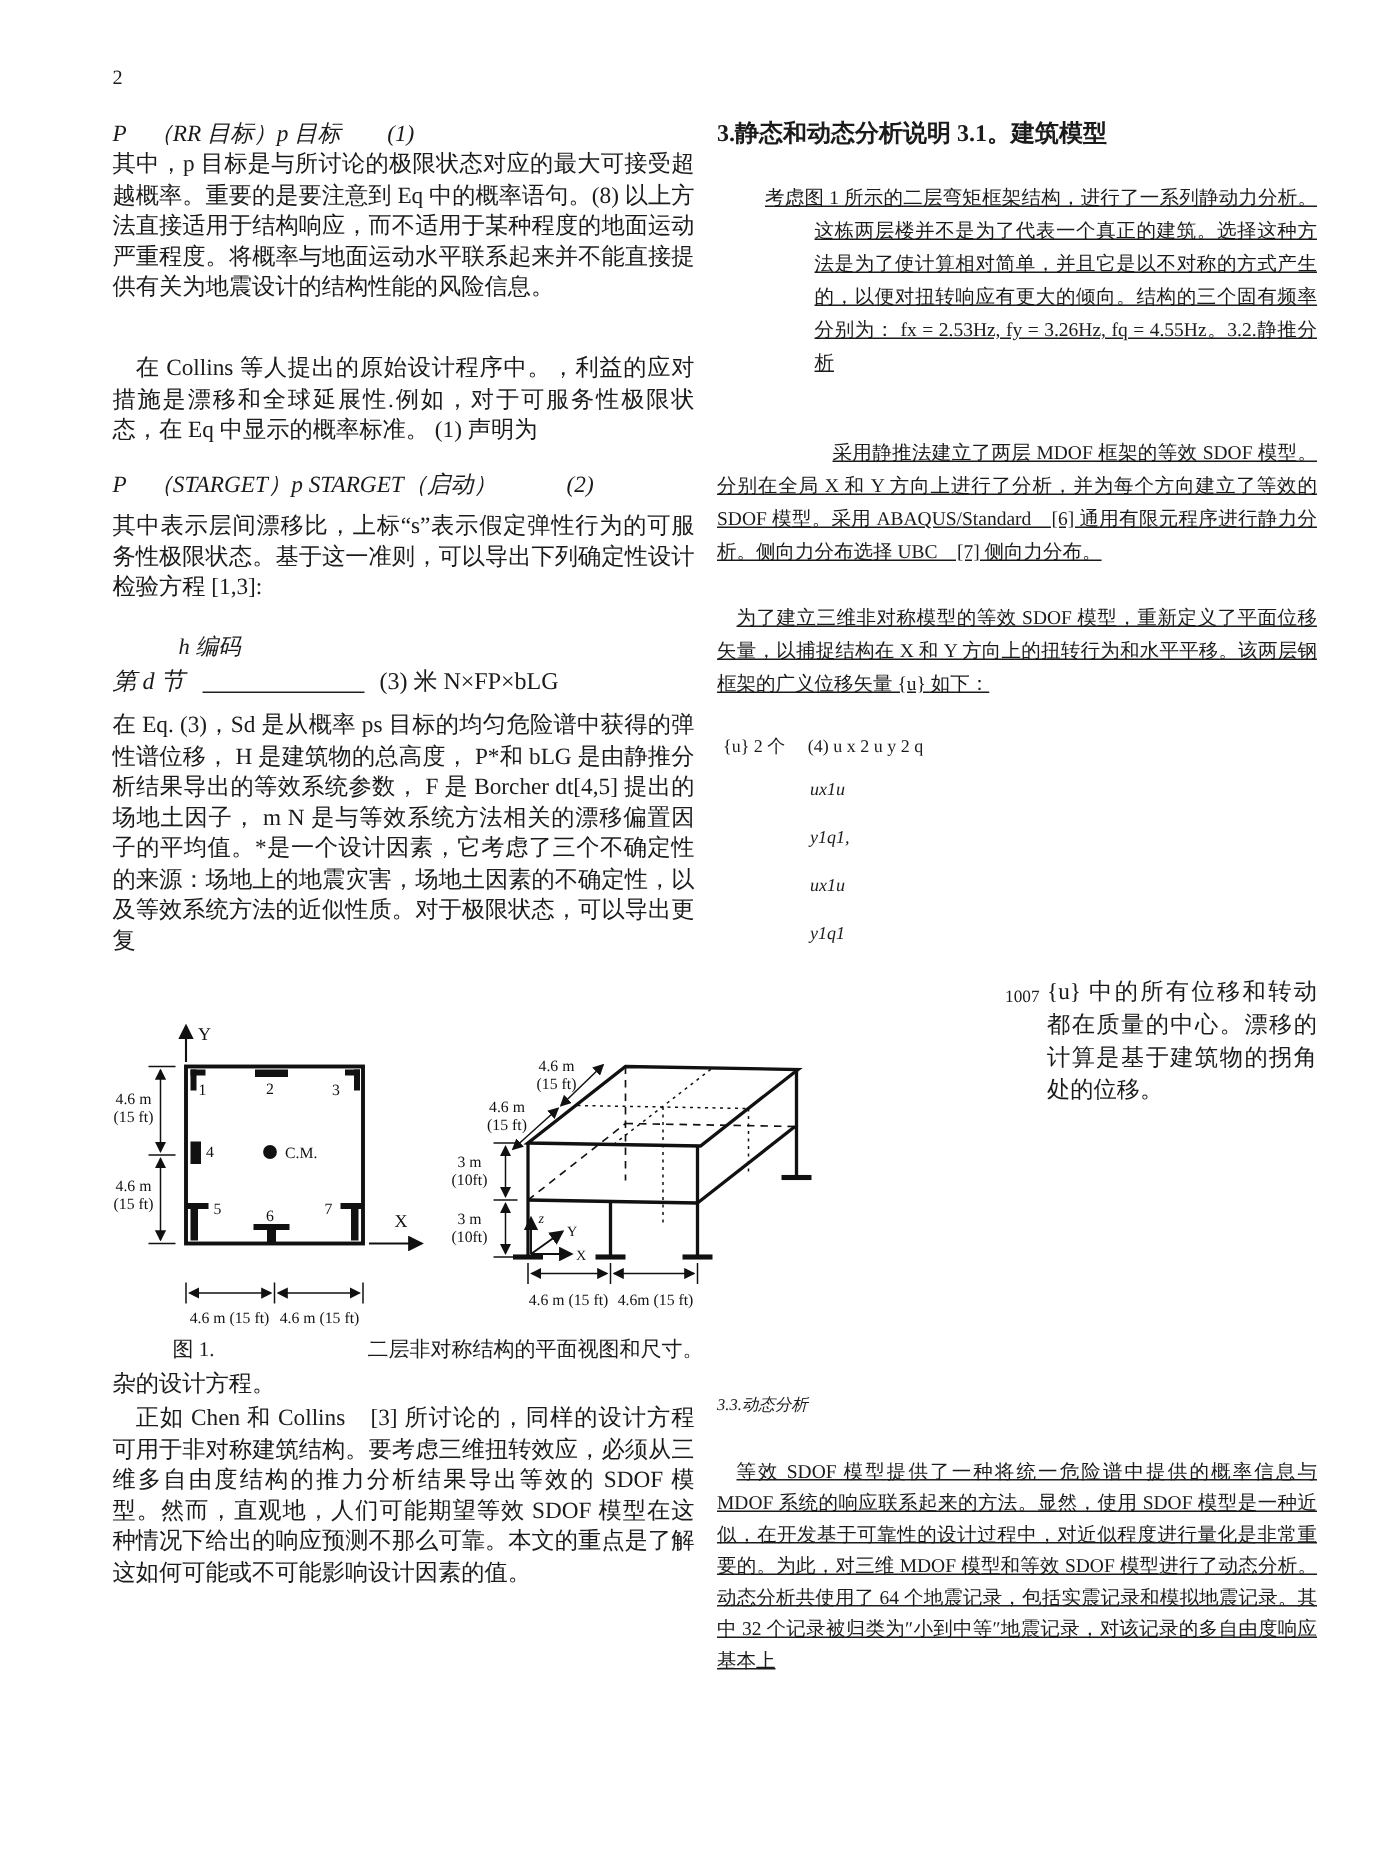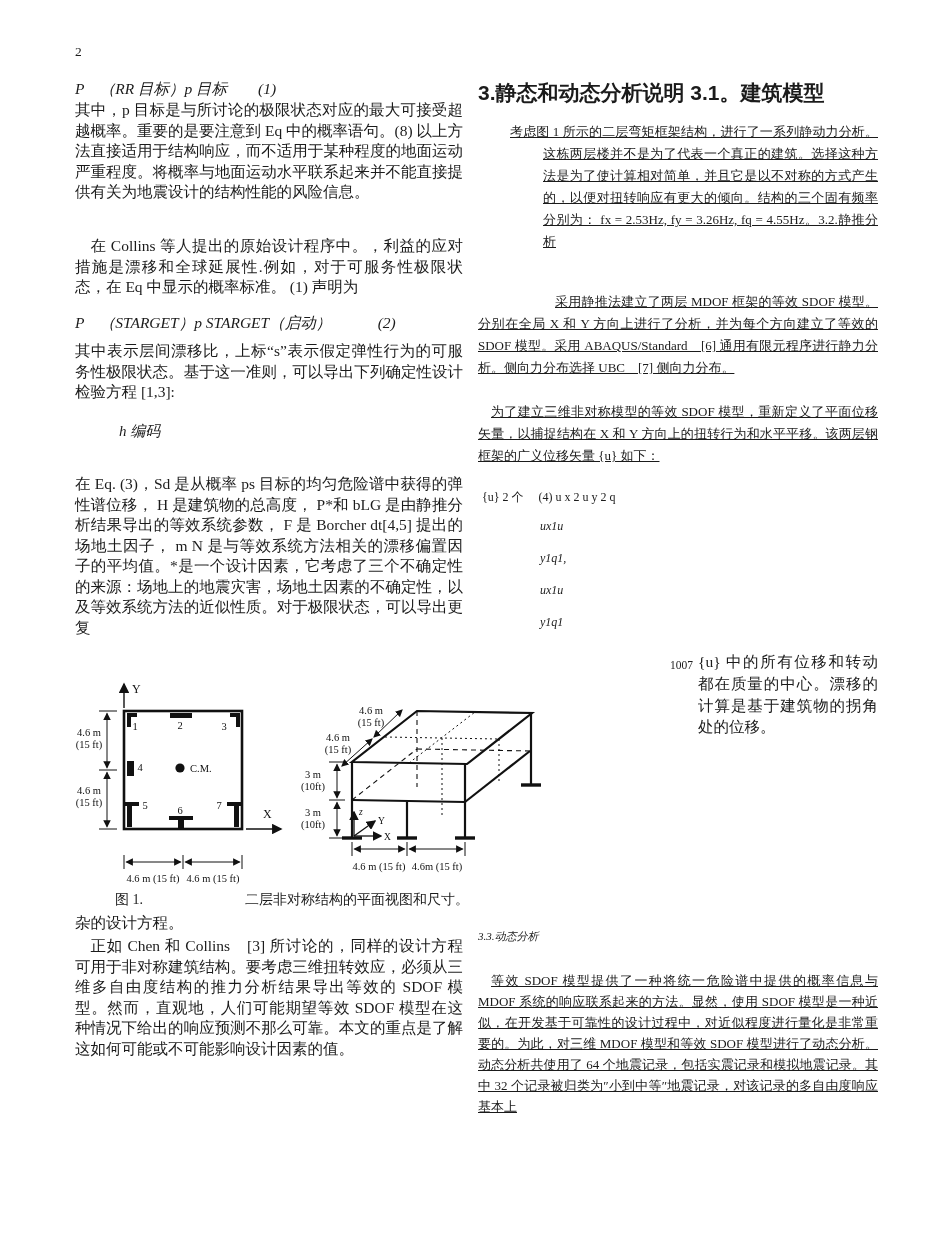--- a/index.html
+++ b/index.html
@@ -8,21 +8,21 @@
     font-family:"Liberation Serif","DejaVu Serif",serif;color:#1b1b1b;
     overflow:hidden;
   }
   .abs{position:absolute;}
   .lcol{width:388px;text-align:justify;font-size:15.5px;line-height:20.5px;}
   .rcol{width:400px;text-align:justify;font-size:13px;line-height:22px;text-decoration:underline;}
   .it{font-style:italic;}
   .eq{font-style:italic;font-size:15.5px;}
   .indent1{text-indent:1em;}
   .pagenum{font-size:13.5px;}
-  .heading{font-weight:bold;font-size:21px;font-family:Liberation Sans, sans-serif;}
+  .heading{font-weight:bold;font-size:16px;font-family:Liberation Serif, serif;}
   .h33{font-style:italic;font-size:11px;}
   .fracline{display:inline-block;width:108px;height:1em;border-bottom:1.6px solid #222;margin:0 10px 3px 12px;}
   .eqrow{display:flex;align-items:flex-end;}
   .note{width:208px;font-size:15.5px;line-height:21.8px;text-align:justify;}
   .note-body{margin-left:28px;}
   .note-marker{position:absolute;left:0;top:4px;font-size:11.5px;}
   .vecline{margin-left:62px;font-style:italic;font-size:12px;line-height:15px;margin-bottom:17px;}
   .cap{font-size:14px;}
   svg text{font-family:"Liberation Serif","DejaVu Serif",serif;fill:#111;}
 </style>
@@ -32,20 +32,25 @@
 <div class="abs pagenum" style="left:75px;top:44px">2</div>
 
 <div class="abs eq" style="left:75px;top:79px">P　（RR 目标）p 目标　　(1)</div>
 <div class="abs lcol" style="left:75px;top:100px">其中，p 目标是与所讨论的极限状态对应的最大可接受超越概率。重要的是要注意到 Eq 中的概率语句。(8) 以上方法直接适用于结构响应，而不适用于某种程度的地面运动严重程度。将概率与地面运动水平联系起来并不能直接提供有关为地震设计的结构性能的风险信息。</div>
 <div class="abs lcol indent1" style="left:75px;top:236px">在 Collins 等人提出的原始设计程序中。，利益的应对措施是漂移和全球延展性.例如，对于可服务性极限状态，在 Eq 中显示的概率标准。 (1) 声明为</div>
 <div class="abs eq" style="left:75px;top:313px">P　（STARGET）p STARGET（启动）　　　(2)</div>
 <div class="abs lcol" style="left:75px;top:341px">其中表示层间漂移比，上标“s”表示假定弹性行为的可服务性极限状态。基于这一准则，可以导出下列确定性设计检验方程 [1,3]:</div>
 
 <div class="abs" style="left:75px;top:422px;width:388px">
   <div class="it" style="margin-left:44px;font-size:15px">h 编码</div>
+  <div class="eqrow" style="margin-top:3px">
+    <span class="it">第 d 节</span>
+    <span class="fracline"></span>
+    <span>(3) 米 N×FP×bLG</span>
+  </div>
 </div>
 
 <div class="abs lcol" style="left:75px;top:474px">在 Eq. (3)，Sd 是从概率 ps 目标的均匀危险谱中获得的弹性谱位移， H 是建筑物的总高度， P*和 bLG 是由静推分析结果导出的等效系统参数， F 是 Borcher dt[4,5] 提出的场地土因子， m N 是与等效系统方法相关的漂移偏置因子的平均值。*是一个设计因素，它考虑了三个不确定性的来源：场地上的地震灾害，场地土因素的不确定性，以及等效系统方法的近似性质。对于极限状态，可以导出更复</div>
 
 <svg class="abs" style="left:75px;top:672px" width="585" height="218" viewBox="0 0 585 218">
   <defs>
     <marker id="arr" viewBox="0 0 10 10" refX="8.5" refY="5" markerWidth="7.5" markerHeight="7.5" orient="auto-start-reverse">
       <path d="M0,0 L10,5 L0,10 z" fill="#111"></path>
     </marker>
   </defs>

